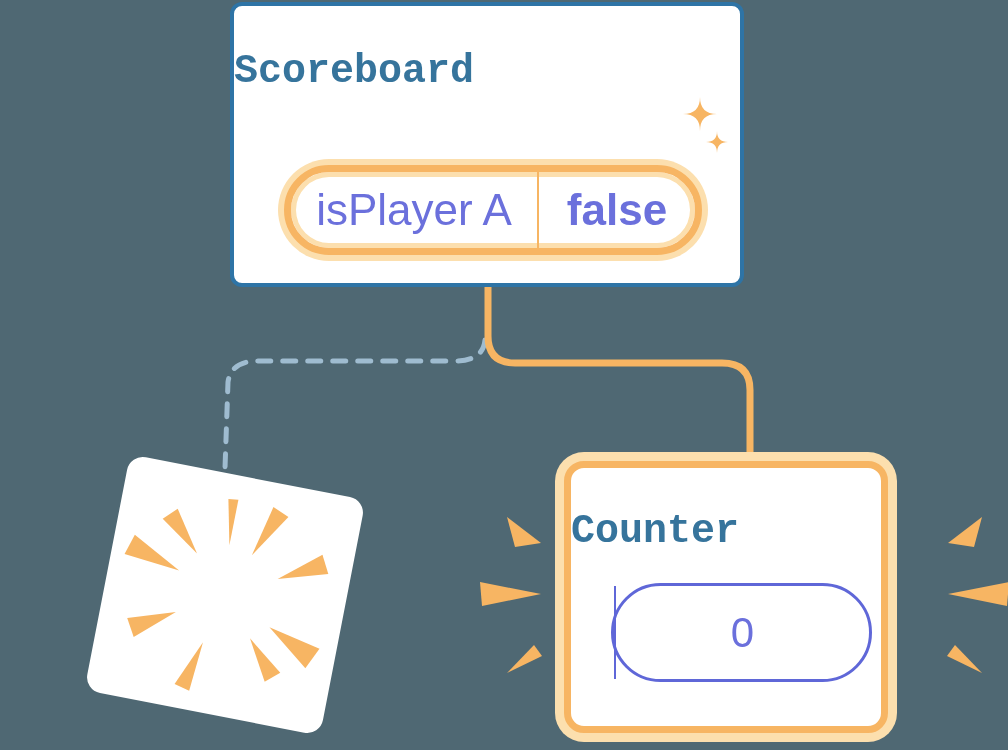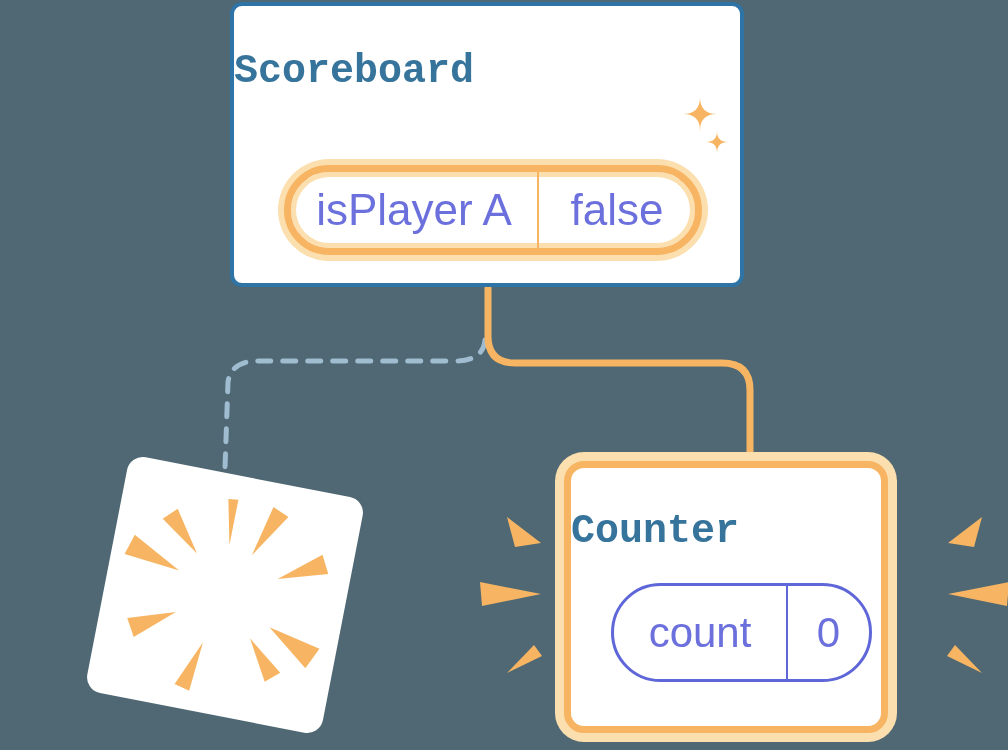--- a/index.html
+++ b/index.html
@@ -57,21 +57,21 @@
     left: 40px; top: 115px; width: 261px; height: 99px;
     border: 3px solid var(--purple-border);
     border-radius: 52px;
   }
   .pill-cell {
     display: flex; align-items: center; justify-content: center;
     color: var(--purple-text);
     font-size: 44px; line-height: 1;
   }
   .scoreboard-card .cell-name { width: 246px; }
-  .scoreboard-card .cell-value { flex: 1; font-weight: 400; }
+  .scoreboard-card .cell-value { flex: 1; font-weight: 700; }
   .counter-card .pill-cell { font-size: 42px; }
   .counter-card .cell-name { width: 172px; }
   .counter-card .cell-value { flex: 1; }
   .pill-divider { width: 2px; }
   .scoreboard-card .pill-divider { background: var(--orange); }
   .counter-card .pill-divider { background: var(--purple-border); }
   .sparkles {
     position: absolute; left: 678px; top: 92px; z-index: 3;
   }
   .poof-card {
@@ -133,19 +133,18 @@
         <polygon points="169.8,143.3 223,154.7 212.8,176.5"></polygon>
         <polygon points="107.4,170.5 103.1,220.9 87.5,217.1"></polygon>
         <polygon points="152.8,157.8 189.1,185.8 175.5,197.6"></polygon>
       </g>
     </svg>
   </div>
 
   <div class="card counter-card">
     <div class="card-title">Counter</div>
     <div class="state-pill">
-      <div class="pill-cell cell-name">count</div>
       <div class="pill-divider"></div>
       <div class="pill-cell cell-value">0</div>
     </div>
   </div>
 
 </div>
 
 </body></html>

